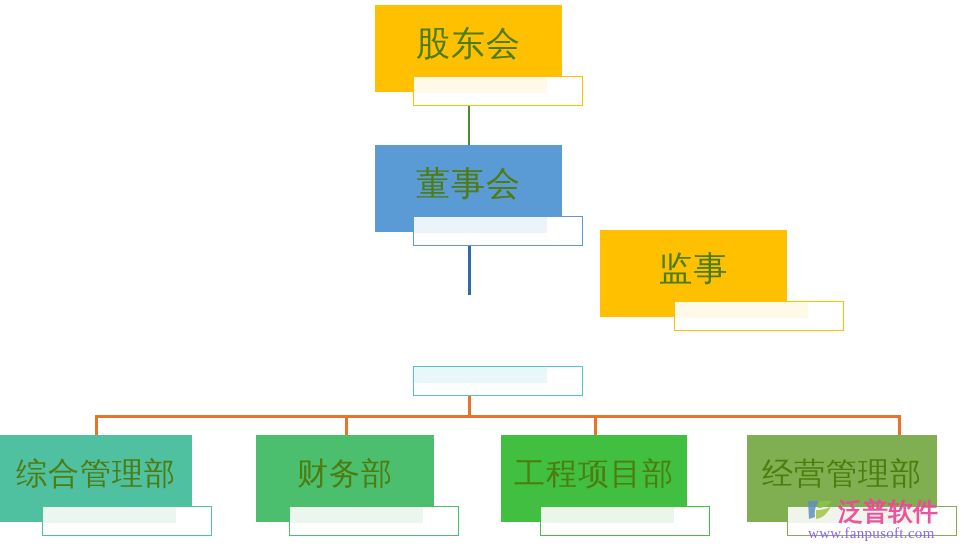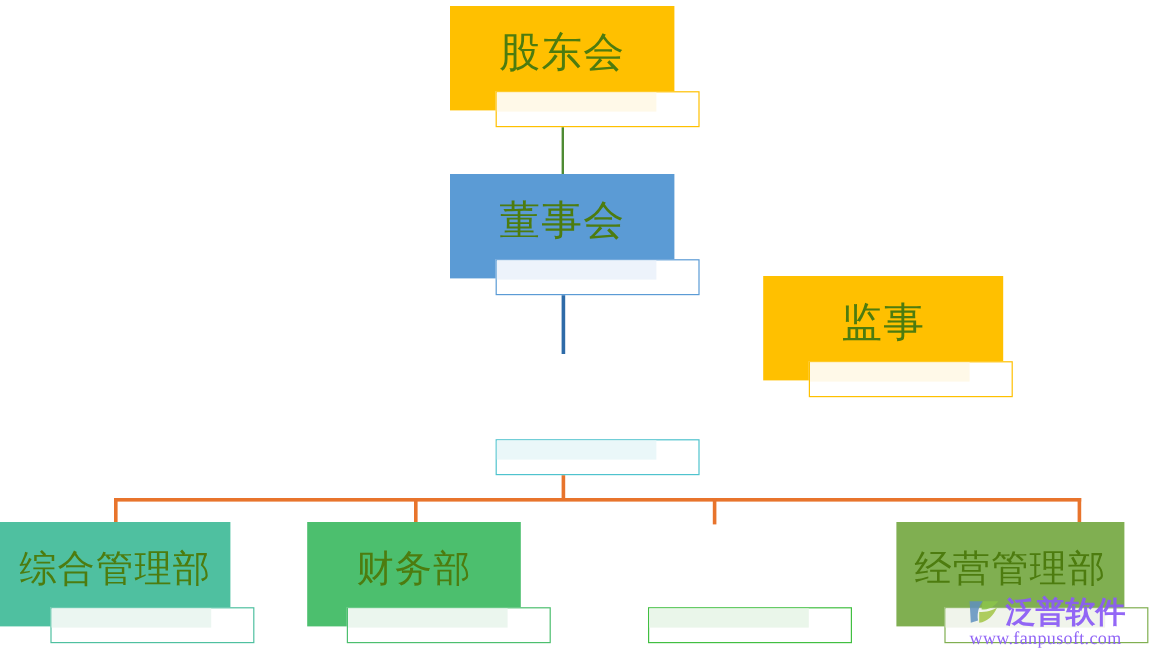--- a/index.html
+++ b/index.html
@@ -90,25 +90,25 @@
   }
   #watermark .wm-mark {
     width: 30px;
     height: 28px;
     position: relative;
     margin-right: 2px;
   }
   #watermark .wm-name {
     font-size: 25px;
     font-weight: bold;
-    color: #8b5cf6;
+    color: #ec4899;
     letter-spacing: 0px;
     line-height: 28px;
     opacity: 0.93;
-    font-family: Liberation Serif, serif;
+    font-family: Liberation Sans, sans-serif;
   }
   #watermark .wm-url {
     position: absolute;
     left: 2px;
     top: 30px;
     font-size: 15px;
     color: #8b5cf6;
     font-family: "Liberation Serif", "DejaVu Serif", serif;
     letter-spacing: 0.3px;
     opacity: 0.95;
@@ -143,21 +143,21 @@
 
   <div class="node" style="left:375px; top:145px; width:187px; height:87px;">
     <div class="node-body" style="height:87px; background:#5B9BD5;"></div>
     <div class="node-title" style="top:16px; font-size:34px;font-family:Liberation Serif, serif;">董事会</div>
   </div>
   <div class="node-plate" style="left:413px; top:216px; width:170px; height:30px; border-color:#5B9BD5;">
     <div class="plate-fill" style="background:#EDF3FB;"></div>
     <div class="plate-text"></div>
   </div>
 
-  <div class="node" style="left:636px; top:230px; width:187px; height:87px;padding-left:13px;">
+  <div class="node" style="left:600px; top:230px; width:187px; height:87px;">
     <div class="node-body" style="height:87px; background:#FFC000;"></div>
     <div class="node-title" style="top:16px; font-size:34px;">监事</div>
   </div>
   <div class="node-plate" style="left:674px; top:301px; width:170px; height:30px; border-color:#FFC000;">
     <div class="plate-fill" style="background:#FFF9E8;"></div>
     <div class="plate-text"></div>
   </div>
 
   <div class="node-plate" style="left:413px; top:366px; width:170px; height:30px; border-color:#4FC3CE;">
     <div class="plate-fill" style="background:#EAF7F9;"></div>
@@ -175,20 +175,24 @@
 
   <div class="node" style="left:256px; top:435px; width:178px; height:84px;">
     <div class="node-body" style="height:87px; background:#4CBF6E;"></div>
     <div class="node-title" style="top:18px; font-size:31px;">财务部</div>
   </div>
   <div class="node-plate" style="left:289px; top:506px; width:170px; height:30px; border-color:#4CBF6E;">
     <div class="plate-fill" style="background:#EBF6EE;"></div>
     <div class="plate-text"></div>
   </div>
 
+  <div class="node" style="left:501px; top:435px; width:186px; height:87px;">
+    <div class="node-body" style="height:87px; background:#41BF41;"></div>
+    <div class="node-title" style="top:18px; font-size:31px;">工程项目部</div>
+  </div>
   <div class="node-plate" style="left:540px; top:506px; width:170px; height:30px; border-color:#41BF41;">
     <div class="plate-fill" style="background:#EAF6EA;"></div>
     <div class="plate-text"></div>
   </div>
 
   <div class="node" style="left:747px; top:435px; width:190px; height:87px;">
     <div class="node-body" style="height:87px; background:#80AF51;"></div>
     <div class="node-title" style="top:18px; font-size:31px;">经营管理部</div>
   </div>
   <div class="node-plate" style="left:787px; top:506px; width:170px; height:30px; border-color:#80AF51;">

